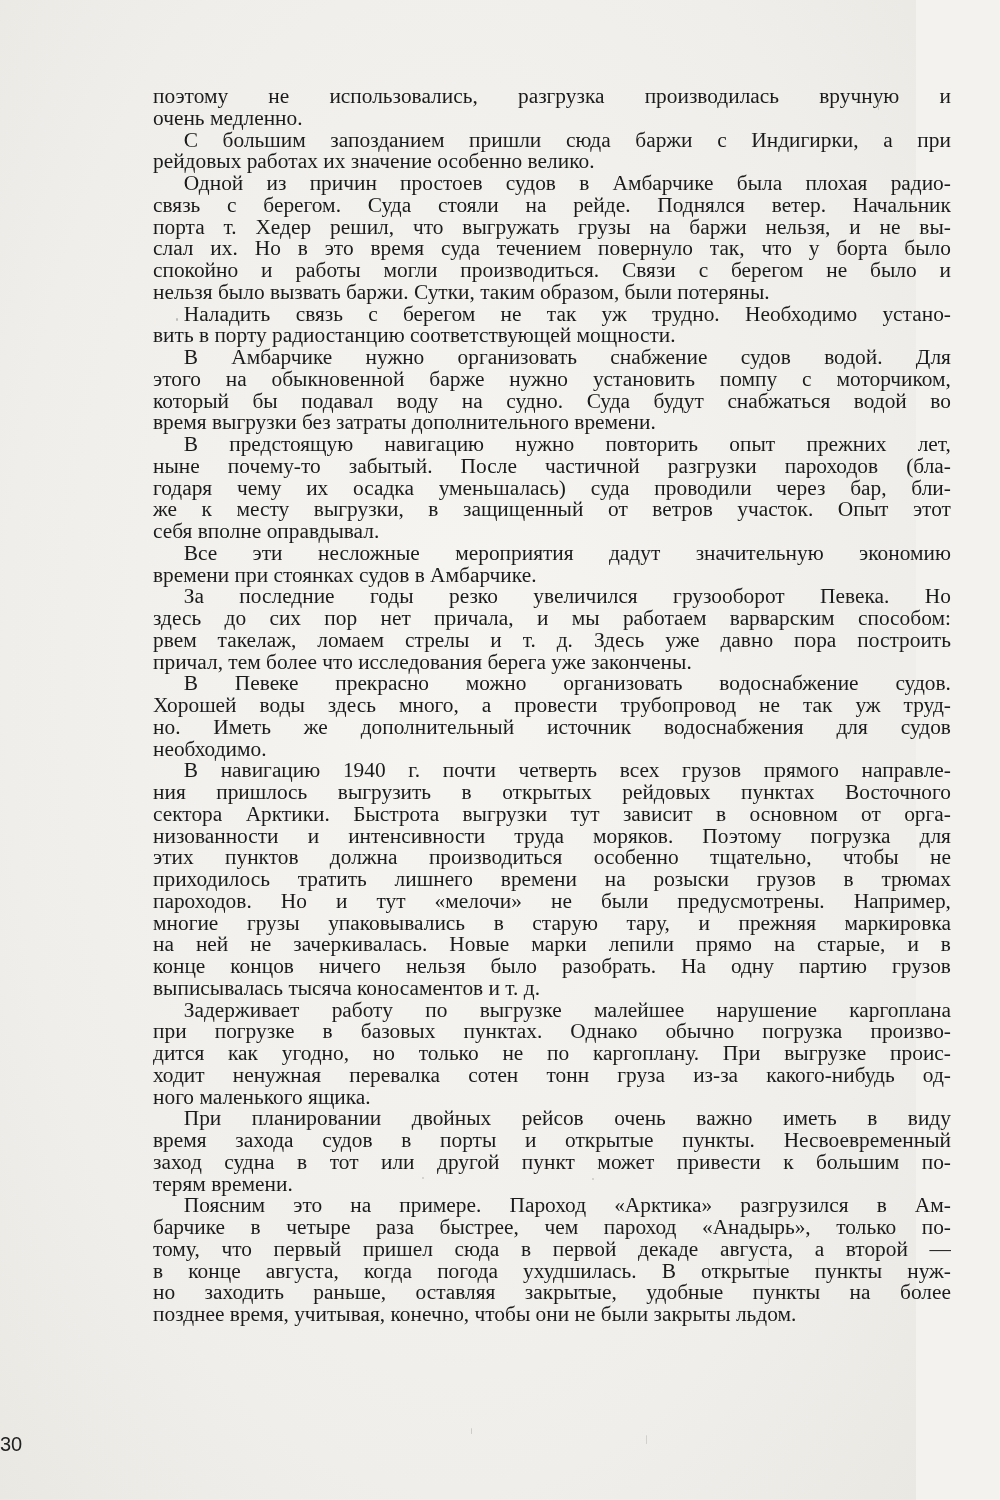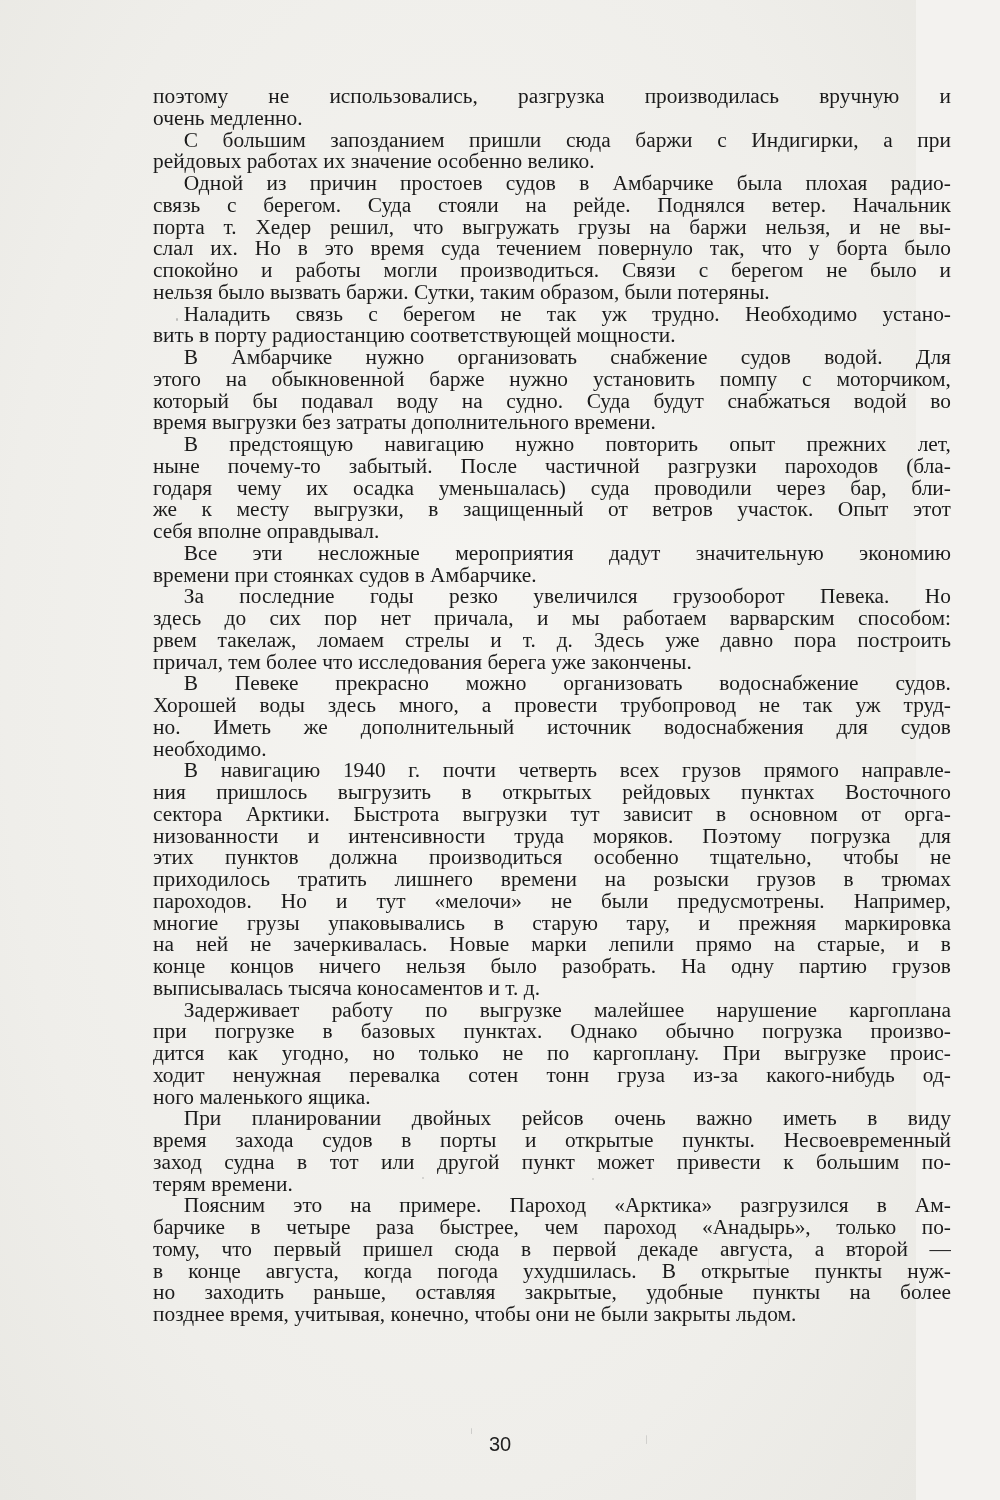--- a/index.html
+++ b/index.html
@@ -45,21 +45,20 @@
     text-align-last: left;
   }
   .line.indent {
     padding-left: 31px;
   }
   .page-number {
     position: absolute;
     left: 0;
     width: 1000px;
     top: 1433px;
-    text-align: center;
     font-family: "Liberation Sans", "DejaVu Sans", sans-serif;
     font-size: 20px;
     color: #222;
   }
   .speck {
     position: absolute;
     background: #9a9a9a;
     border-radius: 1px;
   }
 </style>

